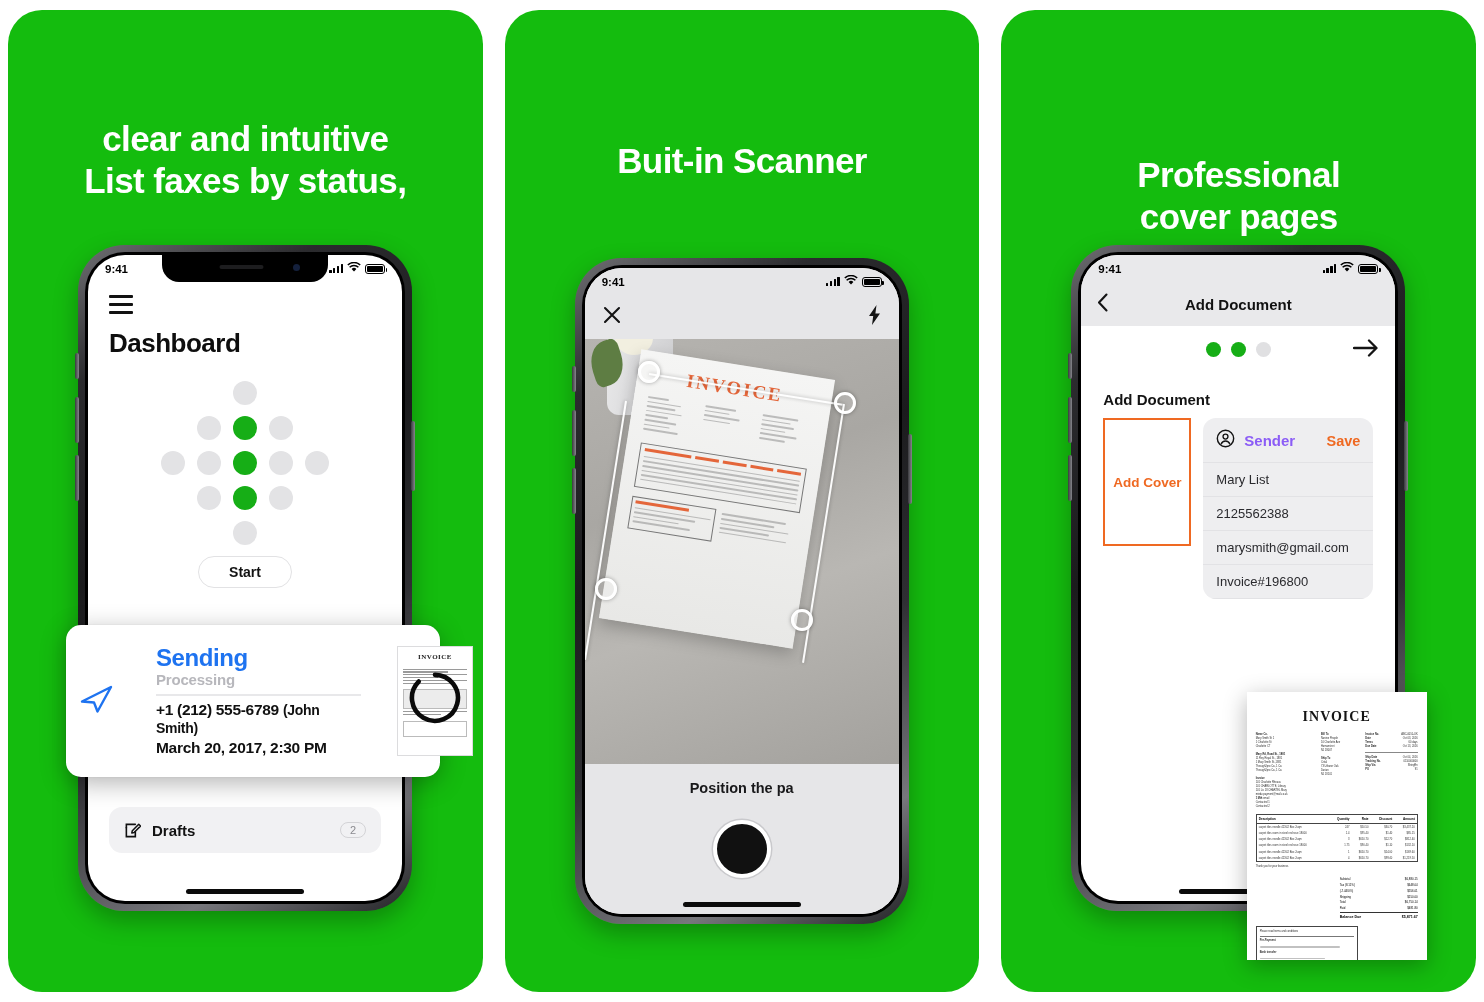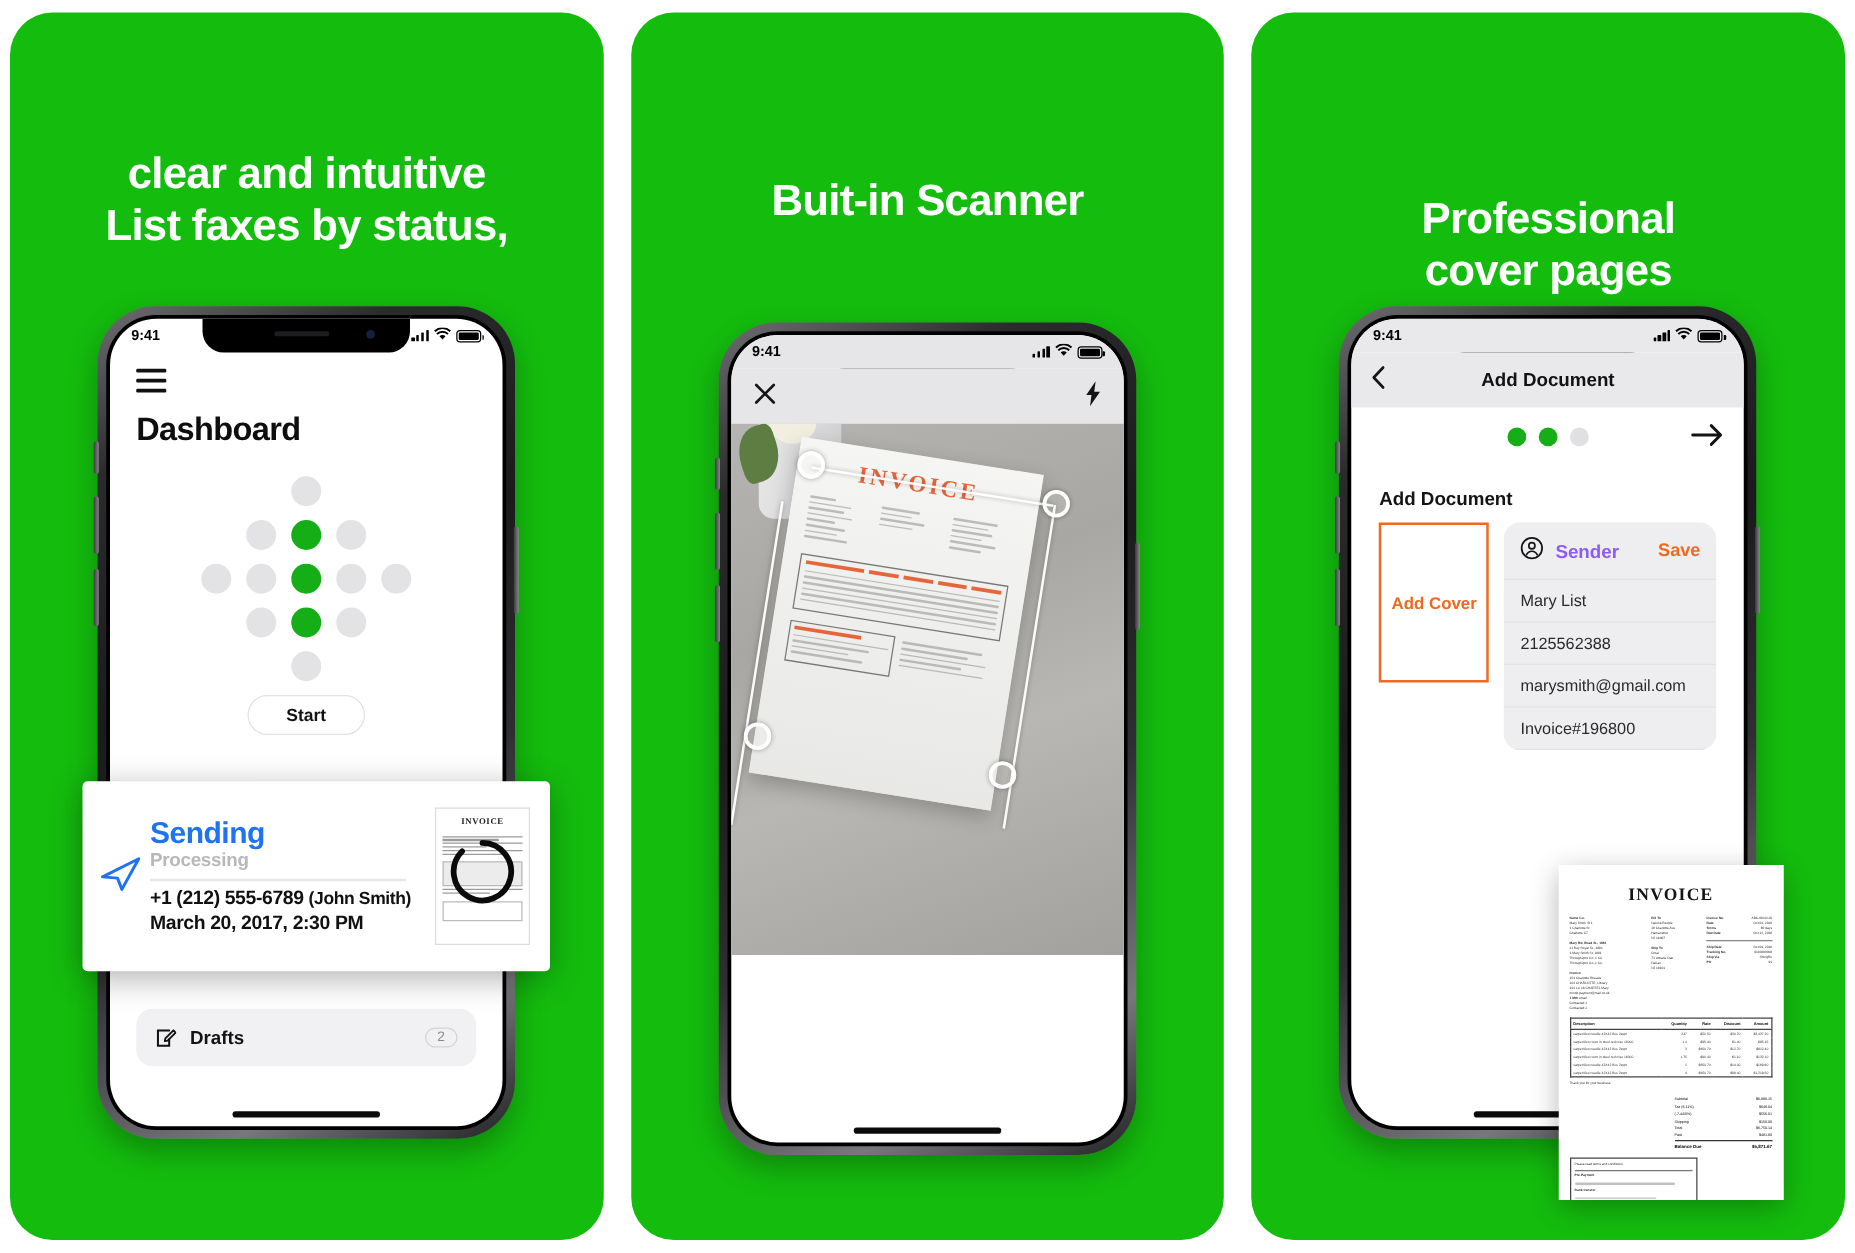--- a/index.html
+++ b/index.html
@@ -164,25 +164,26 @@
     padding: 1px 9px; font-size: 11px; font-weight: normal; color: #8a8a8f;
   }
   .edit-icon { margin-right: 11px; display: inline-flex; }
 
   
   .sending-card {
     position: absolute;
     left: 58px; top: 615px;
     width: 374px; height: 152px;
     background: #ffffff;
-    border-radius: 4px;
+    border-radius: 15px;
     box-shadow: 0 6px 26px rgba(0,0,0,.30), 0 0 0 1px rgba(0,0,0,.02);
     display: flex; align-items: center;
     padding: 0 16px 0 14px;
     z-index: 40;
+    gap: 36px;
   }
   .send-icon { width: 34px; flex: 0 0 34px; }
   .send-body { flex: 1; padding-left: 6px; }
   .send-status { font-size: 24px; font-weight: bold; color: #1e73f0; line-height:1.05; letter-spacing:-.4px; }
   .send-sub { font-size: 15px; color: #b7b7bc; font-weight: bold; margin-top: 1px; letter-spacing:-.2px; }
   .send-divider { height: 1.4px; background: #e8e8ea; margin: 6px 0 5px; width: 205px; }
   .send-to { font-size: 15.5px; font-weight: bold; color: #111; letter-spacing:-.3px; }
   .send-to small { font-size: 14px; }
   .send-date { font-size: 15.5px; font-weight: bold; color: #111; letter-spacing:-.3px; margin-top:2px; }
   .send-thumb {
@@ -577,20 +578,24 @@
 
               <div class="scan-edge" style="left:64px;top:34px;width:196px;height:2.4px;transform:rotate(9deg);transform-origin:left"></div>
               <div class="scan-edge" style="left:40px;top:62px;width:2.4px;height:262px;transform:rotate(9deg);transform-origin:top"></div>
               <div class="scan-edge" style="left:258px;top:65px;width:2.4px;height:262px;transform:rotate(9deg);transform-origin:top"></div>
               <div class="corner" style="left:53px; top:22px;"></div>
               <div class="corner" style="left:249px; top:53px;"></div>
               <div class="corner" style="left:10px; top:239px;"></div>
               <div class="corner" style="left:206px; top:270px;"></div>
             </div>
 
+            <div class="scan-bottom">
+              <div class="scan-hint">Position the pa</div>
+              <div class="shutter"></div>
+            </div>
 
             <div class="home-ind"></div>
           </div>
         </div>
       </div>
     </div>
 
     <div class="invoice-overlay">
       <div class="inv-h">INVOICE</div>
       <div style="display:flex;gap:5px">

